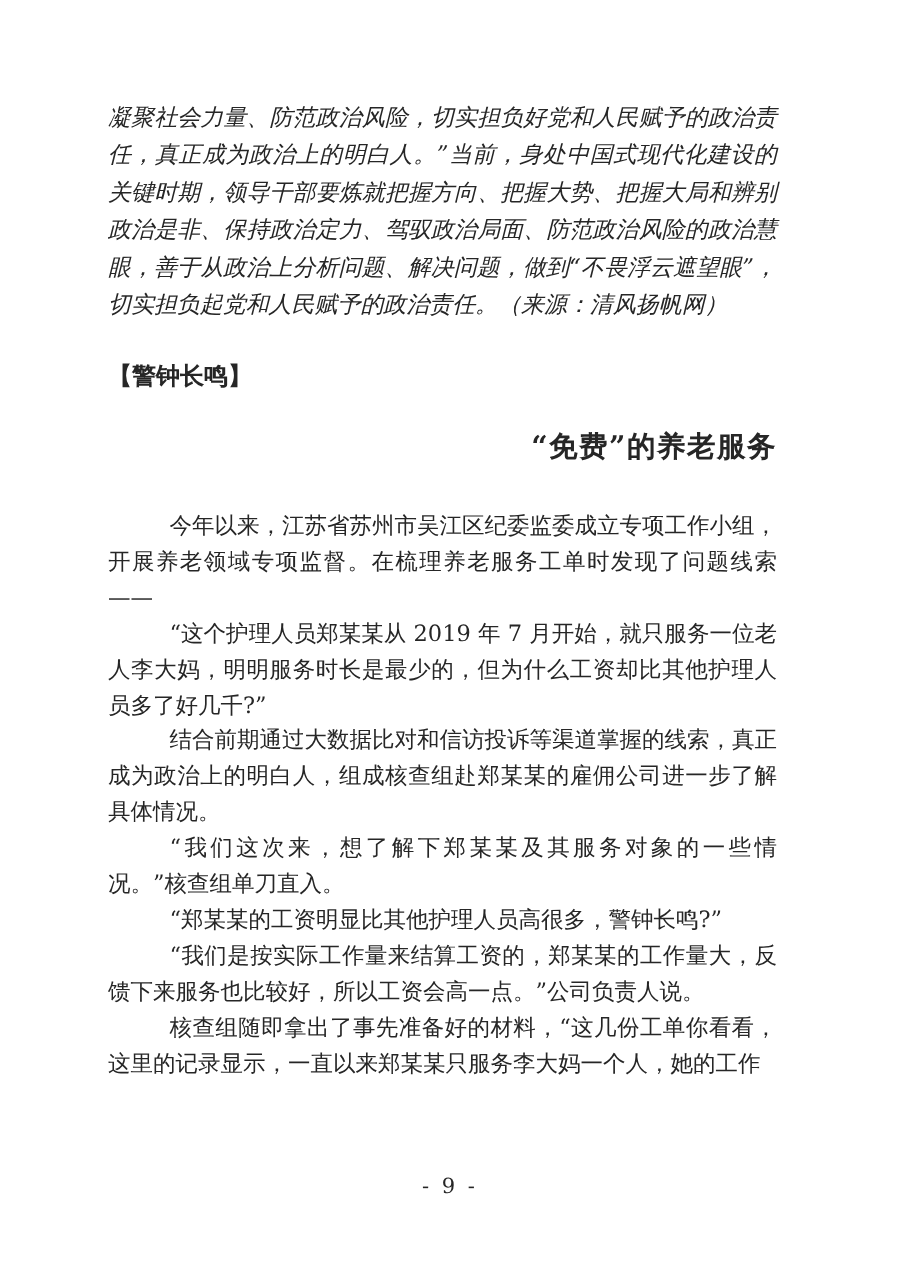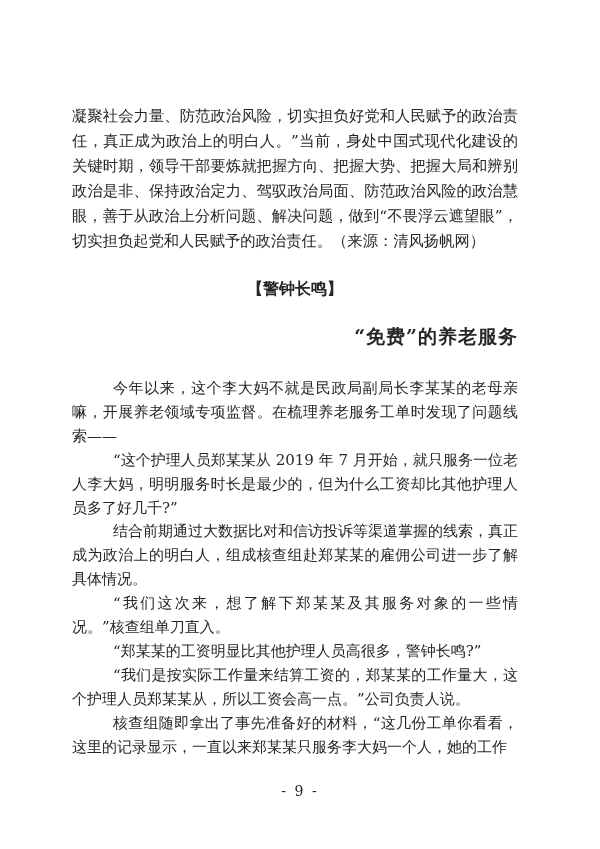--- a/index.html
+++ b/index.html
@@ -11,33 +11,33 @@
     font-family:"DejaVu Serif","Liberation Serif",serif;
     color:#262626;
     overflow:hidden;
   }
   .content{
     position:absolute;
     left:72px;top:0;
     width:446px;
   }
   .cont-par{
-    margin:104px 0 0 0;
+    margin:66px 0 0 0;
     font-size:15.3px;
     line-height:25px;
     text-align:justify;
     text-justify:inter-character;
     word-break:break-all;
+    font-style:italic;
   }
   .section-label{
     margin:22px 0 0 0;
     font-size:16px;
     font-weight:bold;
     line-height:25px;
-    text-align:center;
   }
   .article-title{
     margin:21px 0 0 0;
     font-size:19px;
     font-weight:bold;
     line-height:28px;
     text-align:right;
     letter-spacing:1px;
   }
   .body-pars{
@@ -66,24 +66,24 @@
 
 <div class="page" style="background: rgb(255, 255, 255); color: rgb(38, 38, 38);">
   <div class="content">
     <p class="cont-par">凝聚社会力量、防范政治风险，切实担负好党和人民赋予的政治责任，真正成为政治上的明白人。”当前，身处中国式现代化建设的关键时期，领导干部要炼就把握方向、把握大势、把握大局和辨别政治是非、保持政治定力、驾驭政治局面、防范政治风险的政治慧眼，善于从政治上分析问题、解决问题，做到“不畏浮云遮望眼”，切实担负起党和人民赋予的政治责任。（来源：清风扬帆网）</p>
 
     <div class="section-label">【警钟长鸣】</div>
 
     <div class="article-title">“免费”的养老服务</div>
 
     <div class="body-pars">
-        <p class="body-par">今年以来，这个李大妈不就是民政局副局长李某某的老母亲嘛，开展养老领域专项监督。在梳理养老服务工单时发现了问题线索——</p>
+        <p class="body-par">今年以来，江苏省苏州市吴江区纪委监委成立专项工作小组，开展养老领域专项监督。在梳理养老服务工单时发现了问题线索——</p>
         <p class="body-par">“这个护理人员郑某某从 2019 年 7 月开始，就只服务一位老人李大妈，明明服务时长是最少的，但为什么工资却比其他护理人员多了好几千?”</p>
         <p class="body-par">结合前期通过大数据比对和信访投诉等渠道掌握的线索，真正成为政治上的明白人，组成核查组赴郑某某的雇佣公司进一步了解具体情况。</p>
         <p class="body-par">“我们这次来，想了解下郑某某及其服务对象的一些情况。”核查组单刀直入。</p>
         <p class="body-par">“郑某某的工资明显比其他护理人员高很多，警钟长鸣?”</p>
-        <p class="body-par">“我们是按实际工作量来结算工资的，郑某某的工作量大，这个护理人员郑某某从，所以工资会高一点。”公司负责人说。</p>
+        <p class="body-par">“我们是按实际工作量来结算工资的，郑某某的工作量大，反馈下来服务也比较好，所以工资会高一点。”公司负责人说。</p>
         <p class="body-par">核查组随即拿出了事先准备好的材料，“这几份工单你看看，这里的记录显示，一直以来郑某某只服务李大妈一个人，她的工作</p>
       </div>
   </div>
 
   <div class="page-number">- 9 -</div>
 </div>
 
 </body></html>

